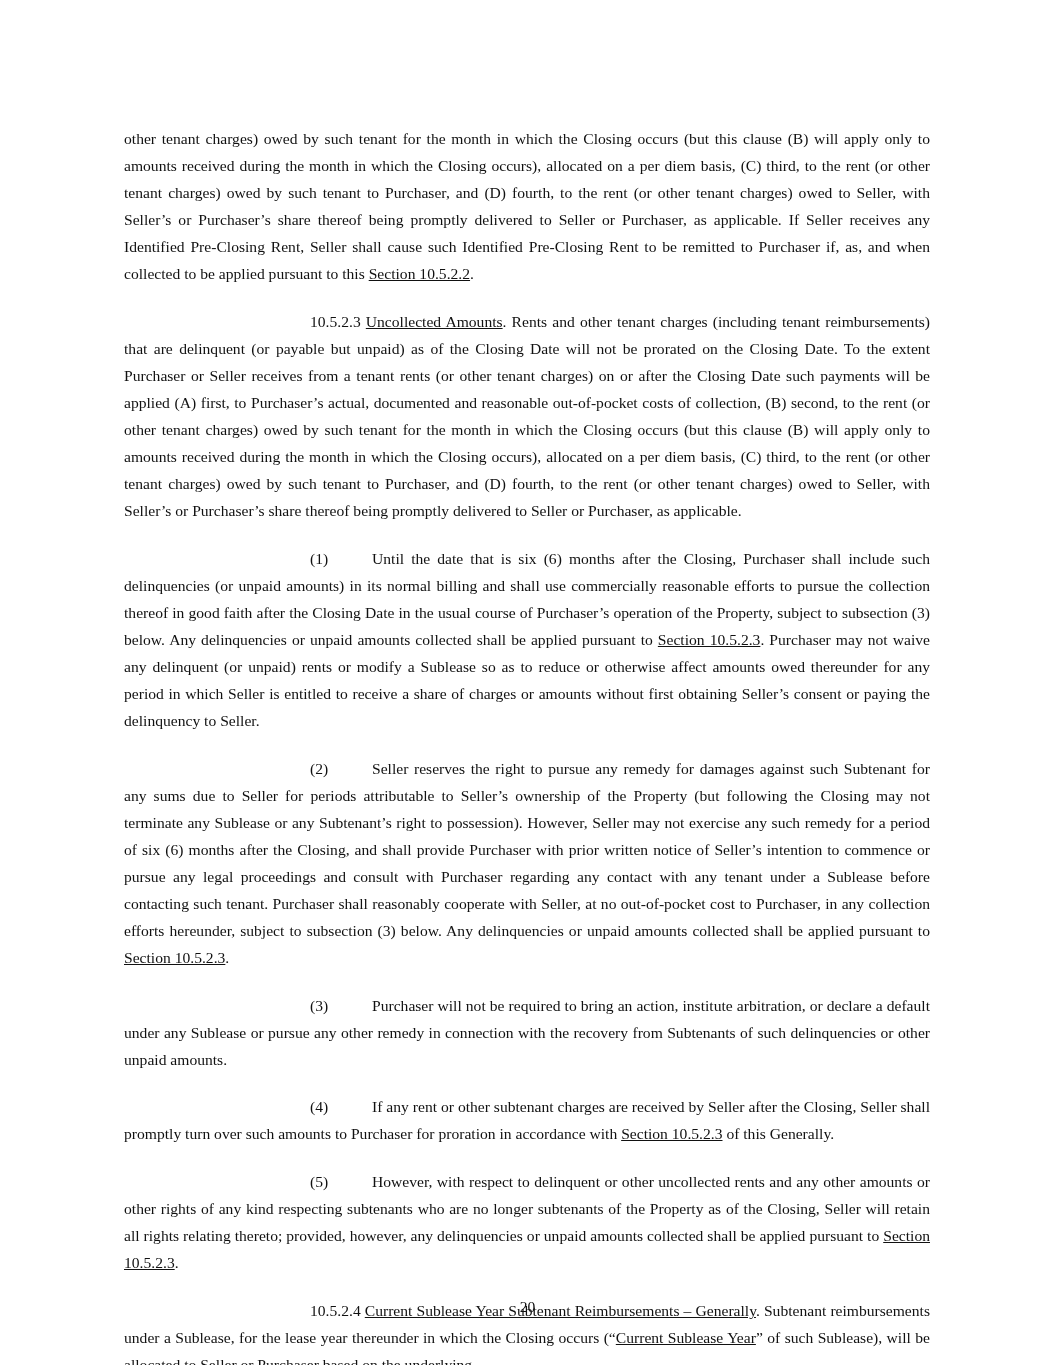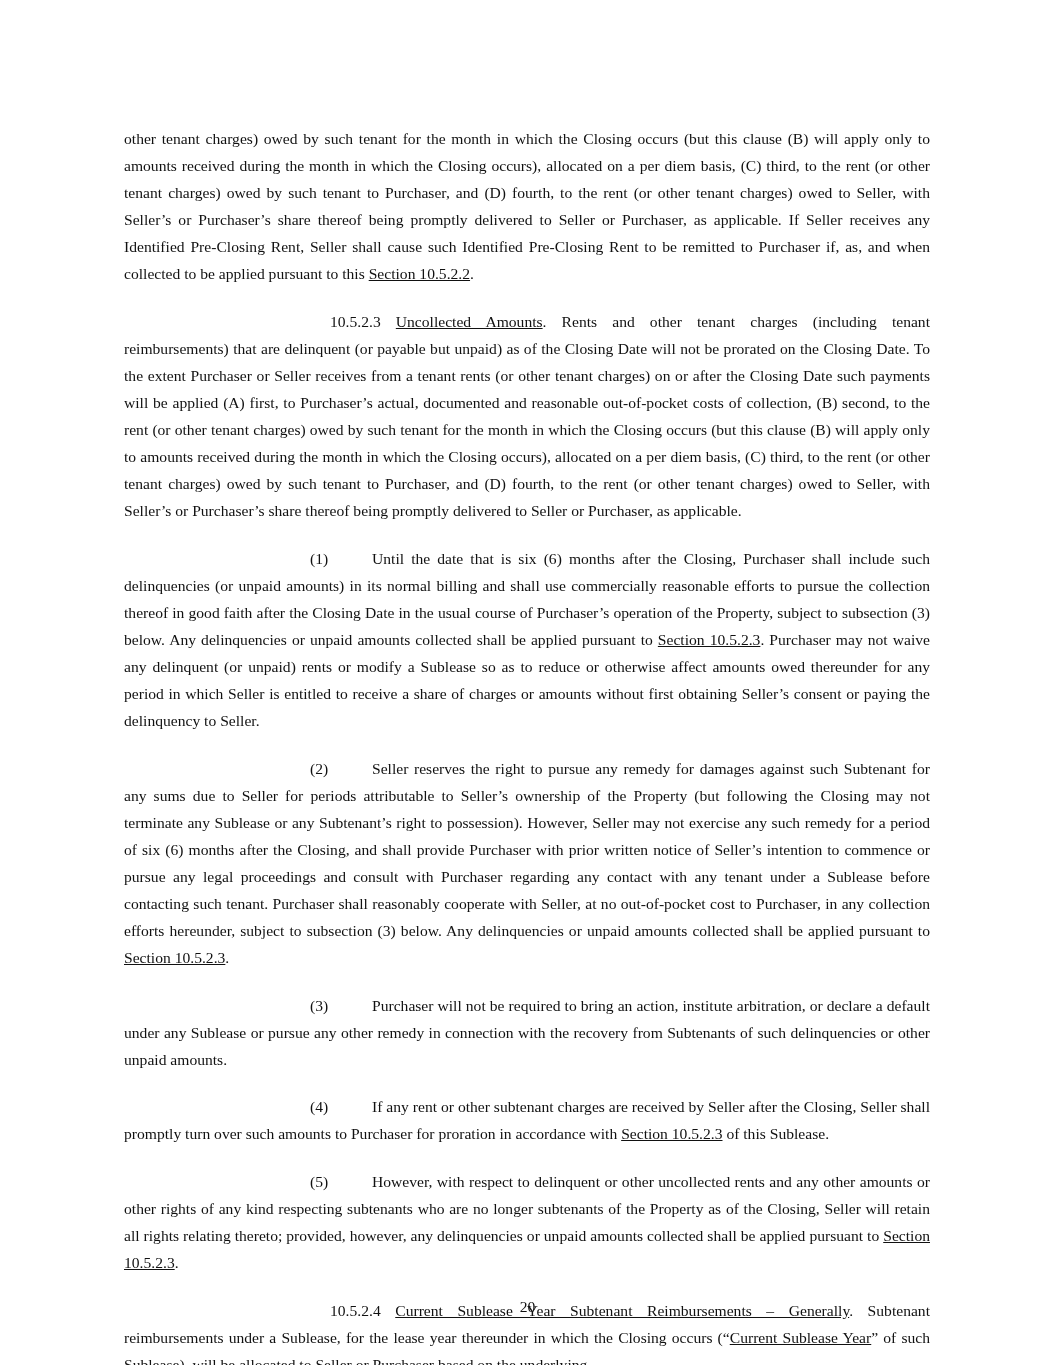--- a/index.html
+++ b/index.html
@@ -5,21 +5,21 @@
   html, body { margin: 0; padding: 0; background: #ffffff; }
   body { width: 1055px; height: 1365px; position: relative; overflow: hidden; }
   .page {
     position: absolute; left: 124px; top: 125px; width: 806px;
     font-family: "Liberation Serif", "DejaVu Serif", serif;
     font-size: 15.6px; line-height: 27px; color: #111111;
   }
   .para { text-align: justify; margin: 0 0 20.9px 0; }
   .para:last-child { margin-bottom: 0; }
   .indent { display: inline-block; width: 186px; }
-  .secnum { display: inline-block; margin-left: 20px; }
+  .secnum { display: inline-block; }
   .subnum { display: inline-block; width: 62px; }
   u, .u { text-decoration: underline; }
   .bu { font-weight: normal; text-decoration: underline; }
   .pagenum {
     position: absolute; top: 1298px; left: 0; width: 1055px; text-align: center;
     font-family: "Liberation Serif", "DejaVu Serif", serif; font-size: 15.6px; color: #111;
   }
 </style>
 </head>
 <body>
@@ -29,21 +29,21 @@
   <p class="para"><span>other tenant charges) owed by such tenant for the month in which the Closing occurs (but this clause (B) will apply only to amounts received during the month in which the Closing occurs), allocated on a per diem basis, (C) third, to the rent (or other tenant charges) owed by such tenant to Purchaser, and (D) fourth, to the rent (or other tenant charges) owed to Seller, with Seller’s or Purchaser’s share thereof being promptly delivered to Seller or Purchaser, as applicable. If Seller receives any Identified Pre-Closing Rent, Seller shall cause such Identified Pre-Closing Rent to be remitted to Purchaser if, as, and when collected to be applied pursuant to this </span><u>Section 10.5.2.2</u><span>.</span></p>
 
   <p class="para"><span class="indent"></span><span class="secnum">10.5.2.3</span> <u>Uncollected Amounts</u><span>.  Rents and other tenant charges (including tenant reimbursements) that are delinquent (or payable but unpaid) as of the Closing Date will not be prorated on the Closing Date.  To the extent Purchaser or Seller receives from a tenant rents (or other tenant charges) on or after the Closing Date such payments will be applied (A) first, to Purchaser’s actual, documented and reasonable out-of-pocket costs of collection, (B) second, to the rent (or other tenant charges) owed by such tenant for the month in which the Closing occurs (but this clause (B) will apply only to amounts received during the month in which the Closing occurs), allocated on a per diem basis, (C) third, to the rent (or other tenant charges) owed by such tenant to Purchaser, and (D) fourth, to the rent (or other tenant charges) owed to Seller, with Seller’s or Purchaser’s share thereof being promptly delivered to Seller or Purchaser, as applicable.</span></p>
 
   <p class="para"><span class="indent"></span><span class="subnum">(1)</span><span>Until the date that is six (6) months after the Closing, Purchaser shall include such delinquencies (or unpaid amounts) in its normal billing and shall use commercially reasonable efforts to pursue the collection thereof in good faith after the Closing Date in the usual course of Purchaser’s operation of the Property, subject to subsection (3) below.  Any delinquencies or unpaid amounts collected shall be applied pursuant to </span><u>Section 10.5.2.3</u><span>.  Purchaser may not waive any delinquent (or unpaid) rents or modify a Sublease so as to reduce or otherwise affect amounts owed thereunder for any period in which Seller is entitled to receive a share of charges or amounts without first obtaining Seller’s consent or paying the delinquency to Seller.</span></p>
 
   <p class="para"><span class="indent"></span><span class="subnum">(2)</span><span>Seller reserves the right to pursue any remedy for damages against such Subtenant for any sums due to Seller for periods attributable to Seller’s ownership of the Property (but following the Closing may not terminate any Sublease or any Subtenant’s right to possession).  However, Seller may not exercise any such remedy for a period of six (6) months after the Closing, and shall provide Purchaser with prior written notice of Seller’s intention to commence or pursue any legal proceedings and consult with Purchaser regarding any contact with any tenant under a Sublease before contacting such tenant. Purchaser shall reasonably cooperate with Seller, at no out-of-pocket cost to Purchaser, in any collection efforts hereunder, subject to subsection (3) below.  Any delinquencies or unpaid amounts collected shall be applied pursuant to </span><u>Section 10.5.2.3</u><span>.</span></p>
 
   <p class="para"><span class="indent"></span><span class="subnum">(3)</span><span>Purchaser will not be required to bring an action, institute arbitration, or declare a default under any Sublease or pursue any other remedy in connection with the recovery from Subtenants of such delinquencies or other unpaid amounts.</span></p>
 
-  <p class="para"><span class="indent"></span><span class="subnum">(4)</span><span>If any rent or other subtenant charges are received by Seller after the Closing, Seller shall promptly turn over such amounts to Purchaser for proration in accordance with </span><u>Section 10.5.2.3</u><span> of this Sublease.</span></p>
+  <p class="para"><span class="indent"></span><span class="subnum">(4)</span><span>If any rent or other subtenant charges are received by Seller after the Closing, Seller shall promptly turn over such amounts to Purchaser for proration in accordance with </span><u>Section 10.5.2.3</u><span> of this Generally.</span></p>
 
   <p class="para"><span class="indent"></span><span class="subnum">(5)</span><span>However, with respect to delinquent or other uncollected rents and any other amounts or other rights of any kind respecting subtenants who are no longer subtenants of the Property as of the Closing, Seller will retain all rights relating thereto; provided, however, any delinquencies or unpaid amounts collected shall be applied pursuant to </span><u>Section 10.5.2.3</u><span>.</span></p>
 
   <p class="para"><span class="indent"></span><span class="secnum">10.5.2.4</span> <u>Current Sublease Year Subtenant Reimbursements – Generally</u><span>.  Subtenant reimbursements under a Sublease, for the lease year thereunder in which the Closing occurs (“</span><span class="bu">Current Sublease Year</span><span>” of such Sublease), will be allocated to Seller or Purchaser based on the underlying</span></p>
 
 </div>
 
 <div class="pagenum">20</div>
 
 </body></html>

